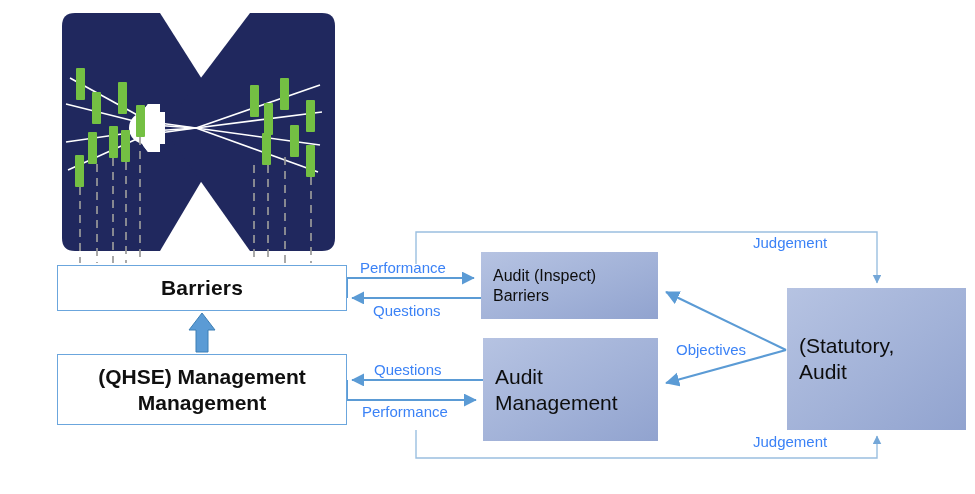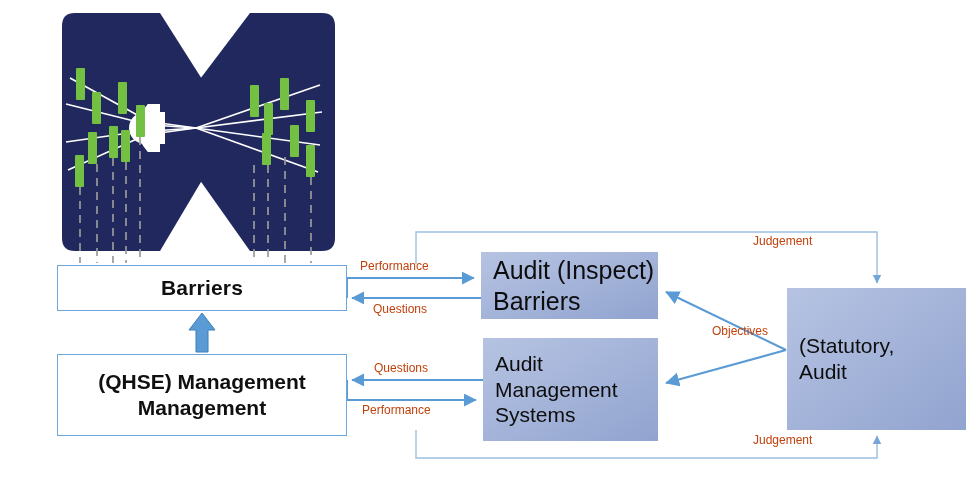--- a/index.html
+++ b/index.html
@@ -43,34 +43,34 @@
     color: #0d0d0d;
     justify-content: flex-start;
     text-align: left;
   }
   .box-blue .inner {
     padding-left: 12px;
     line-height: 1.22;
   }
   .edge-label {
     position: absolute;
-    color: #c2410c;
+    color: #3b82f6;
     white-space: nowrap;
-    font-size: 12px;
+    font-size: 15px;
   }
   #barriers-box { left: 57px; top: 265px; width: 290px; height: 46px; font-size: 21px; letter-spacing: .2px; }
-  #qhse-box { left: 57px; top: 354px; width: 290px; height: 82px; font-size: 21px; line-height: 1.22; }
-  #audit-barriers-box { left: 481px; top: 252px; width: 177px; height: 67px; font-size: 25px; }
+  #qhse-box { left: 57px; top: 354px; width: 290px; height: 71px; font-size: 21px; line-height: 1.22; }
+  #audit-barriers-box { left: 481px; top: 252px; width: 177px; height: 67px; font-size: 16px; }
   #audit-mgmt-box { left: 483px; top: 338px; width: 175px; height: 103px; font-size: 21px; }
   #compliance-box { left: 787px; top: 288px; width: 179px; height: 142px; font-size: 21px; }
   #lbl-perf-top { left: 360px; top: 259px; }
   #lbl-q-top { left: 373px; top: 302px; }
   #lbl-q-bottom { left: 374px; top: 361px; }
   #lbl-perf-bottom { left: 362px; top: 403px; }
-  #lbl-objectives { left: 676px; top: 324px; margin-left: 36px; }
+  #lbl-objectives { left: 676px; top: 341px; }
   #lbl-judge-top { left: 753px; top: 234px; }
   #lbl-judge-bottom { left: 753px; top: 433px; }
 </style>
 </head>
 <body>
 
 <div id="canvas">
 
   <svg class="svg-layer" viewBox="0 0 975 494">
     <defs>
@@ -214,21 +214,20 @@
     <div class="inner">
       <div>Audit (Inspect)</div>
       <div>Barriers</div>
     </div>
   </div>
 
   <div class="box box-blue" id="audit-mgmt-box">
     <div class="inner">
       <div>Audit</div>
       <div>Management</div>
-      <div>Systems</div>
     </div>
   </div>
 
   <div class="box box-blue" id="compliance-box">
     <div class="inner">
       <div>(Statutory,</div>
       <div>Audit</div>
     </div>
   </div>
 

